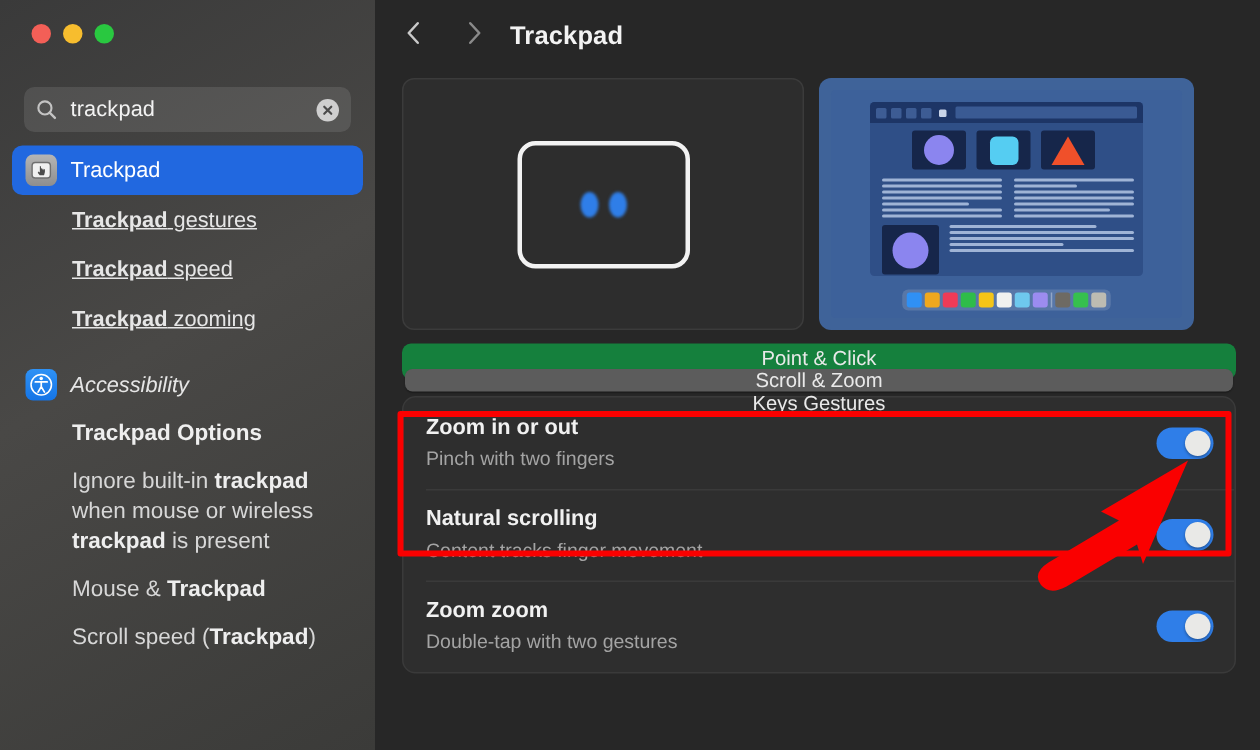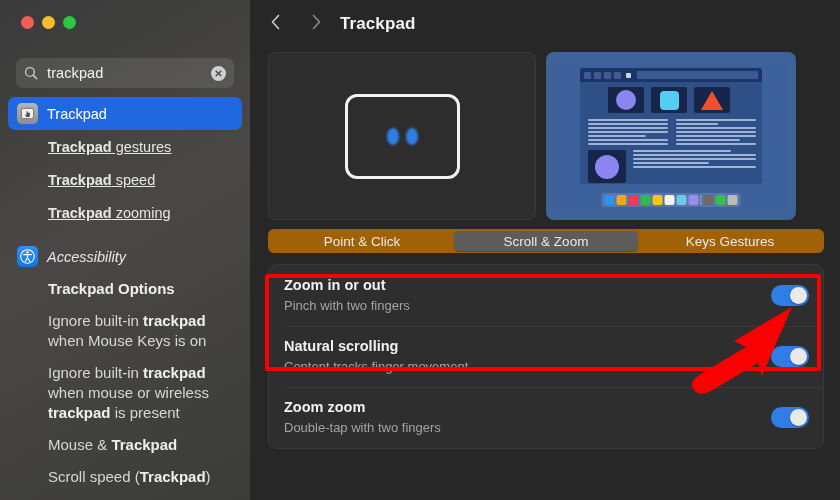--- a/index.html
+++ b/index.html
@@ -194,25 +194,26 @@
     background: rgba(255,255,255,0.14);
     padding: 2px 3px; border-radius: 4px;
   }
   .dicon { width: 10px; height: 10px; border-radius: 2px; }
   .dsep { width: 1px; height: 10px; background: rgba(255,255,255,.35); }
 
   
   .tabs {
     margin: 9px 16px 0 18px;
     height: 24px;
-    background: #a16207;
+    background: #15803d;
     border-radius: 6px;
     display: flex;
     padding: 2px;
     position: relative;
+    flex-direction: column;
   }
   .tab {
     flex: 1;
     display: flex; align-items: center; justify-content: center;
     font-size: 13.5px; color: #e9e9e9;
     border-radius: 5px;
     white-space: nowrap;
   }
   .tab.active { background: #5c5c5c; box-shadow: 0 1px 1px rgba(0,0,0,.3); }
 
@@ -322,21 +323,20 @@
             <circle cx="9" cy="4.6" r="1.25" fill="#ffffff"></circle>
             <path d="M4.8 7 H13.2" stroke="#ffffff" stroke-width="1.2" stroke-linecap="round"></path>
             <path d="M9 7 V10.4 M9 10.4 L6.7 14.2 M9 10.4 L11.3 14.2" stroke="#ffffff" stroke-width="1.2" stroke-linecap="round" fill="none"></path>
           </svg>
         </span>
         <span>Accessibility</span>
       </div>
 
       <div class="sub-list">
         <div class="sub-item" style="font-weight:bold;color:#efefef;"><span class="b">Trackpad</span> Options</div>
-        <div class="sub-item">Ignore built-in <span class="b">trackpad</span> when Mouse Keys is on</div>
         <div class="sub-item">Ignore built-in <span class="b">trackpad</span> when mouse or wireless <span class="b">trackpad</span> is present</div>
         <div class="sub-item">Mouse &amp; <span class="b">Trackpad</span></div>
         <div class="sub-item">Scroll speed (<span class="b">Trackpad</span>)</div>
       </div>
 
     </div>
   </div>
 
   <div class="main">
 
@@ -470,21 +470,21 @@
           <span class="ssub" style="display:block">Content tracks finger movement</span>
         </span>
         <span class="toggle">
           <span class="knob"></span>
         </span>
       </div>
 
       <div class="srow">
         <span class="stext">
           <span class="stitle" style="display:block">Zoom zoom</span>
-          <span class="ssub" style="display:block">Double-tap with two fingers</span>
+          <span class="ssub" style="display:block">Double-tap with two gestures</span>
         </span>
         <span class="toggle">
           <span class="knob"></span>
         </span>
       </div>
 
     </div>
   </div>
 
   <div class="annot-rect"></div>

